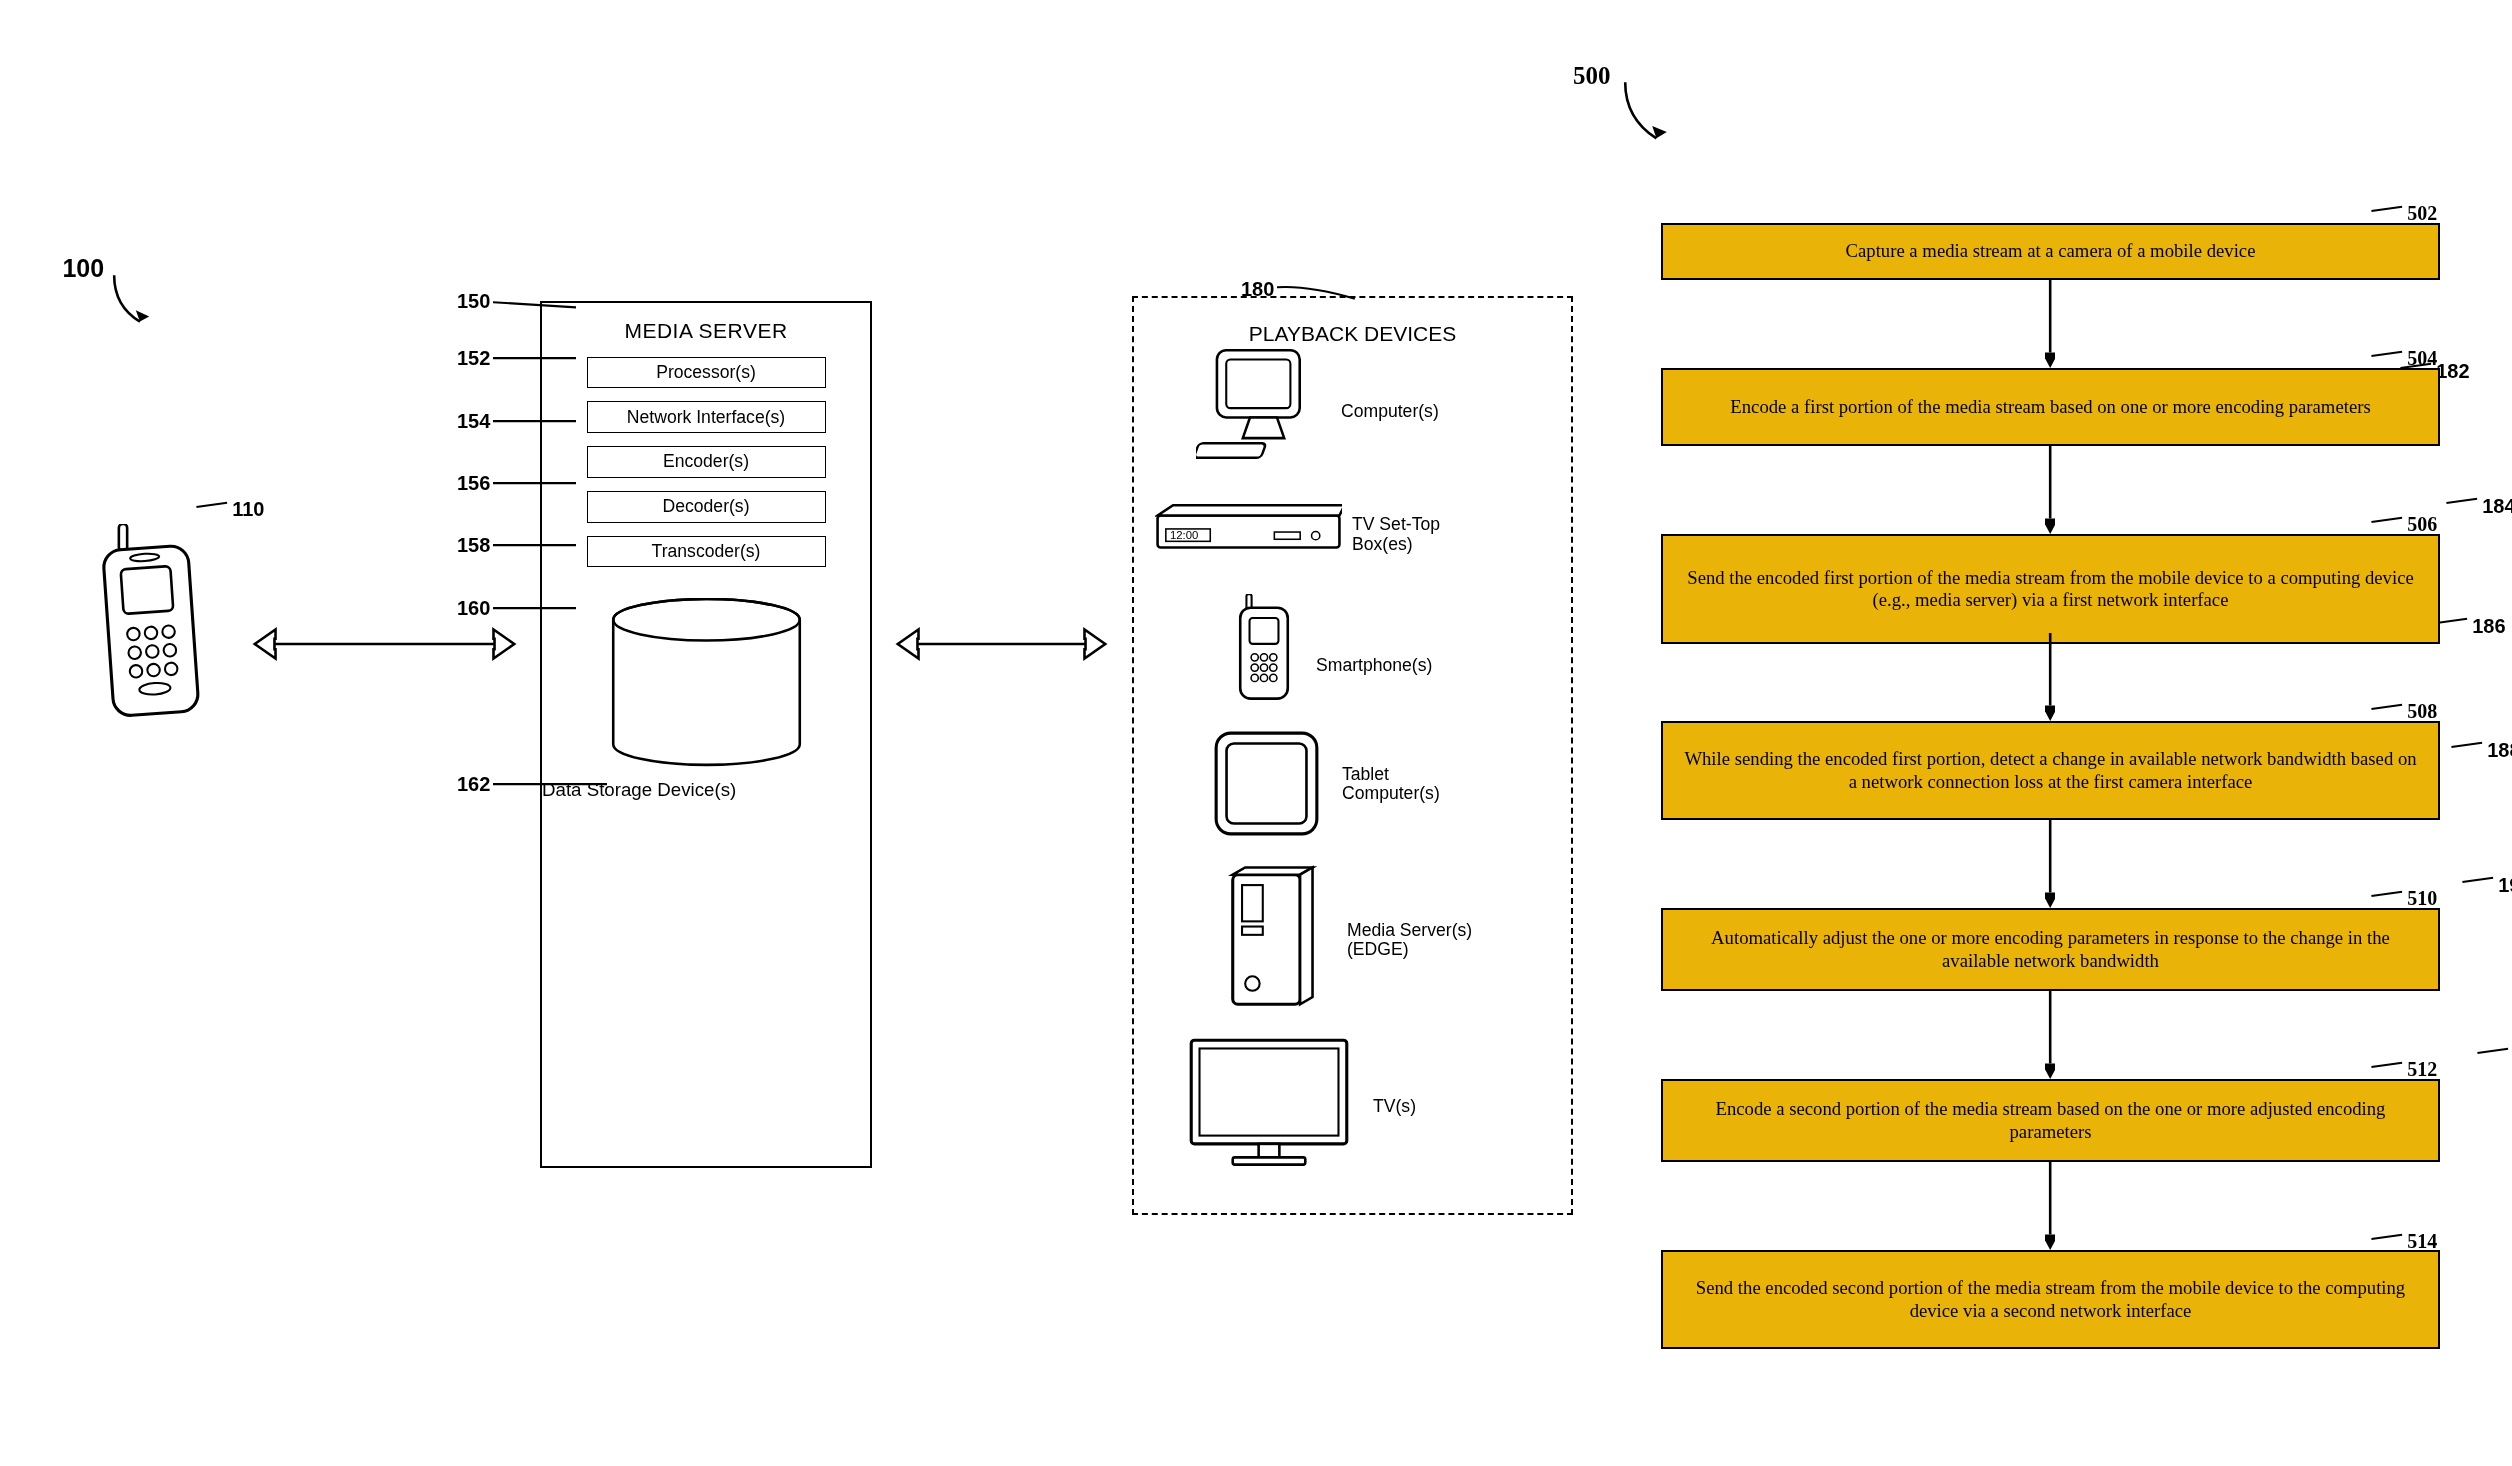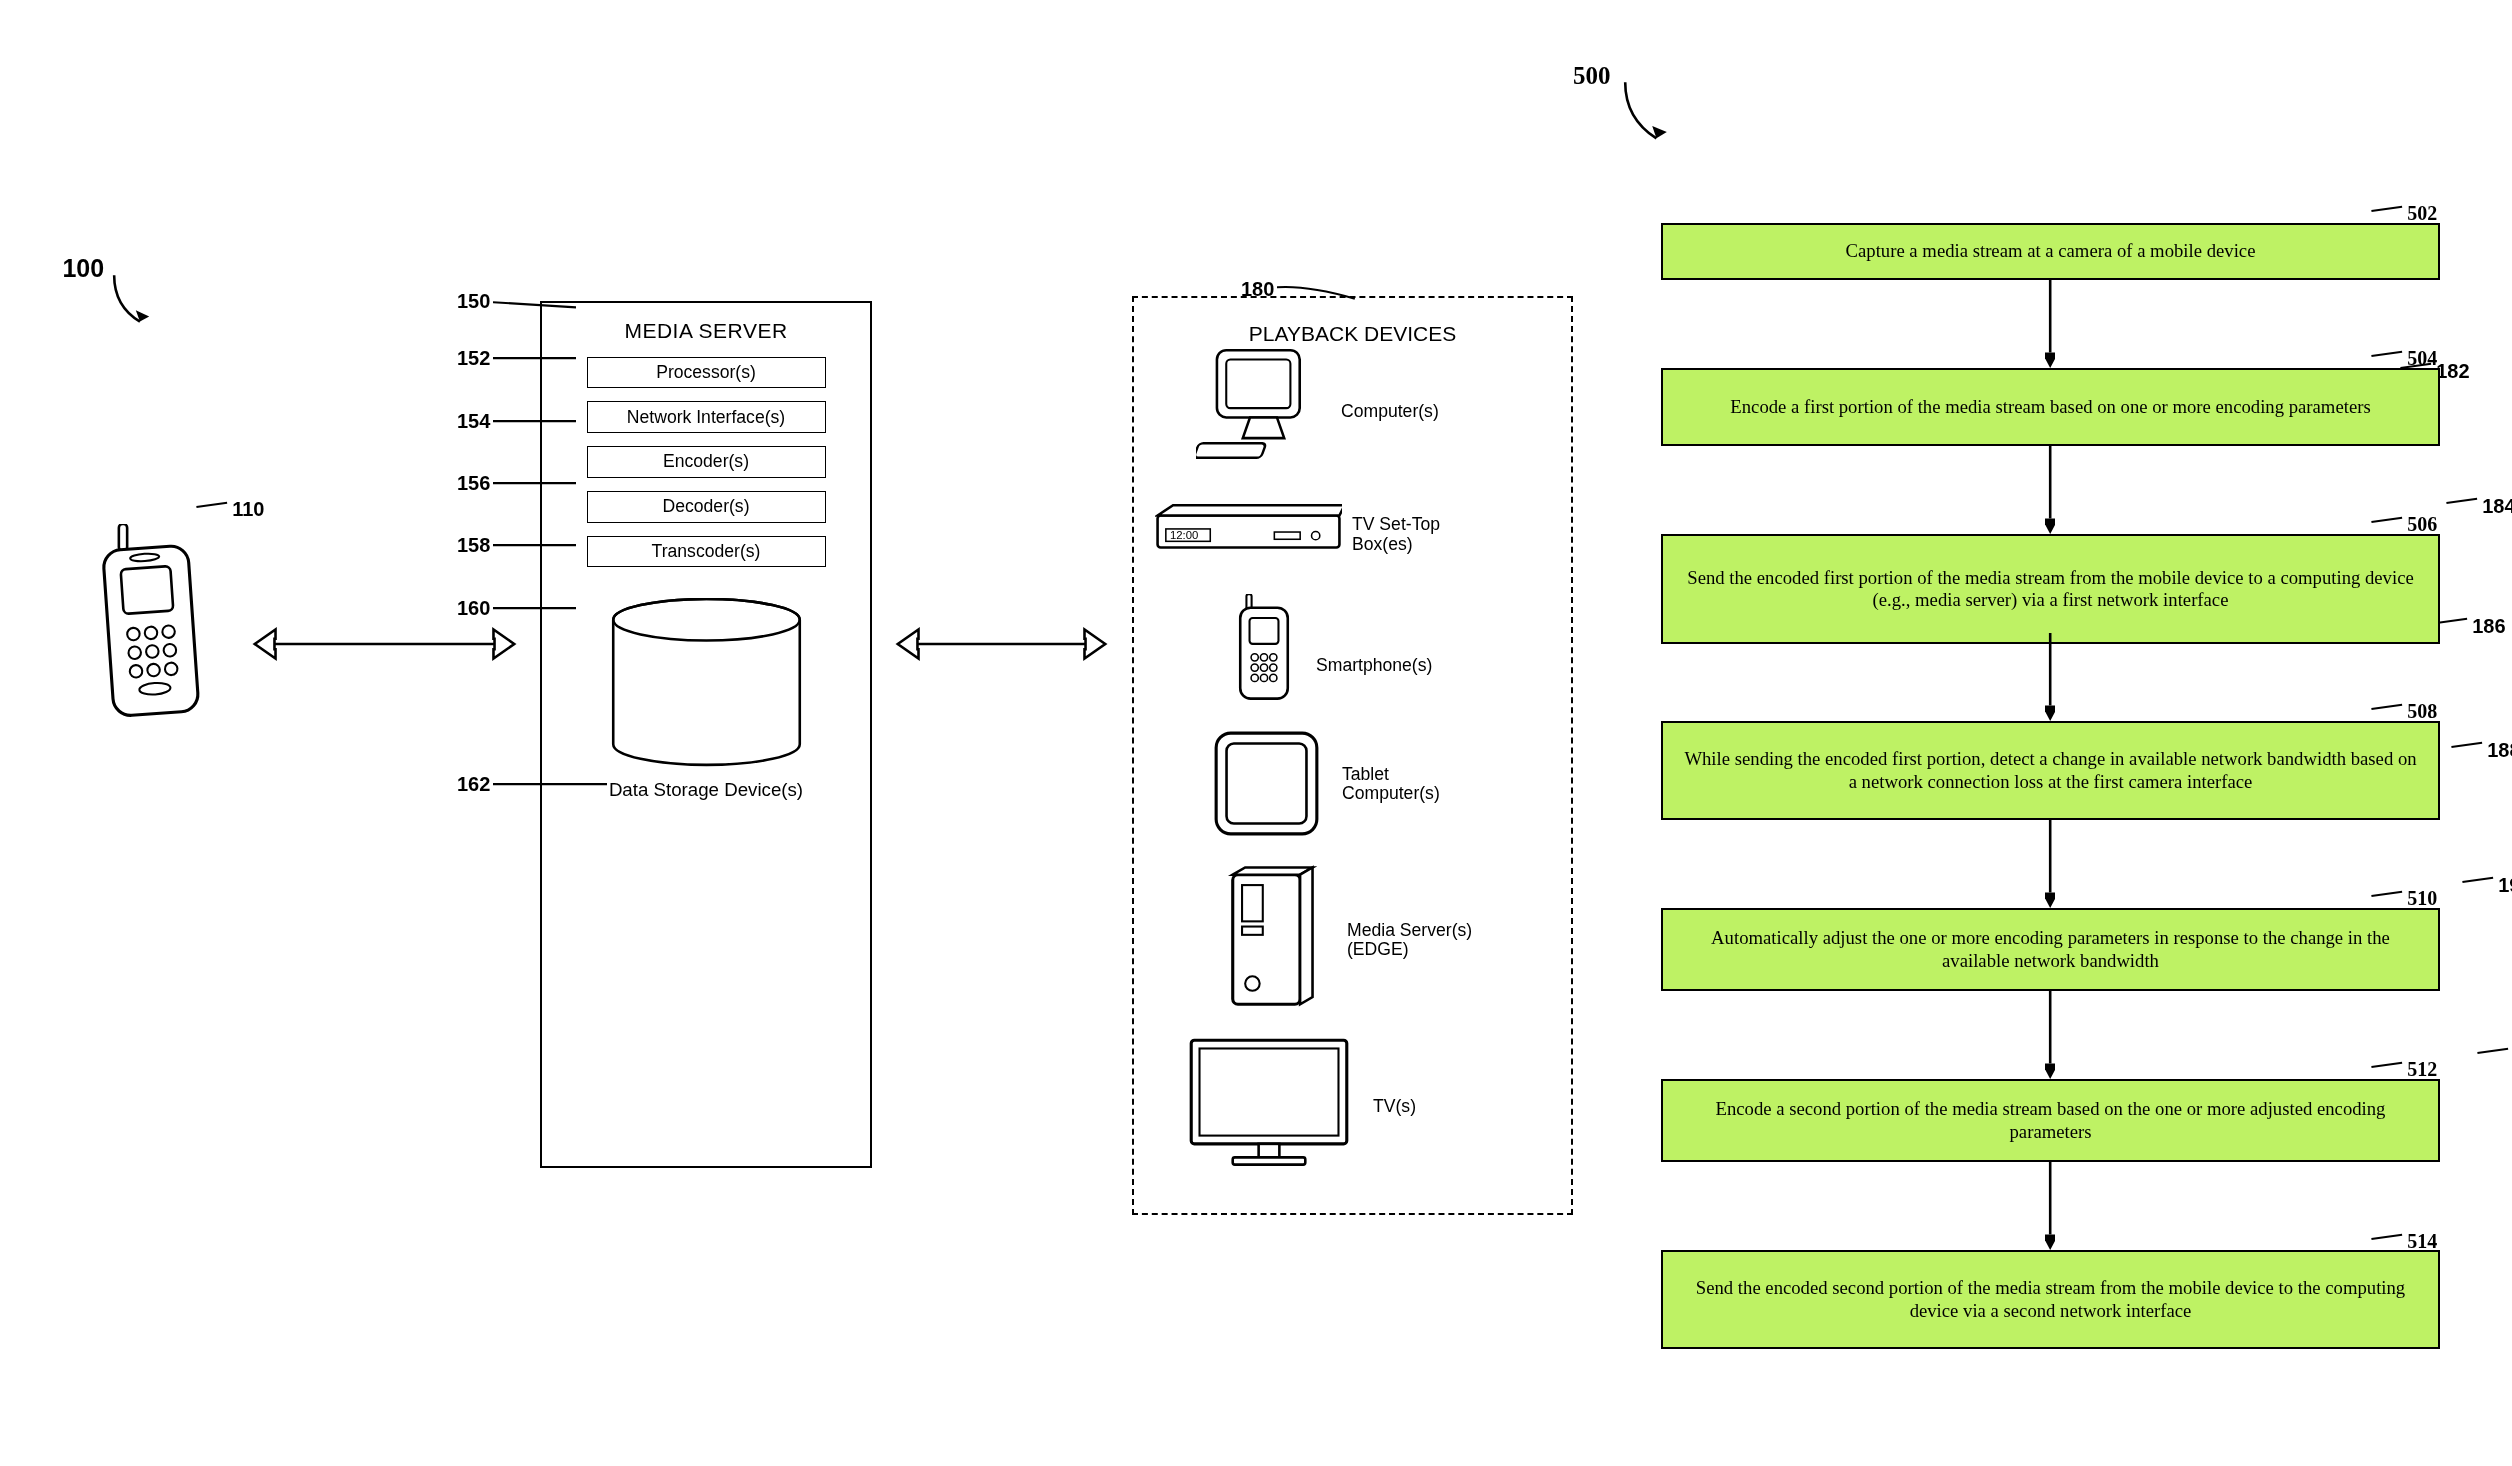--- a/index.html
+++ b/index.html
@@ -62,21 +62,21 @@
   .component {
     width: 239px;
     margin: 13.5px auto 0 auto;
   }
   .cylinder {
     width: 197px;
     height: 171px;
     margin: 31px auto 0 auto;
     position: relative;
   }
-  .cylinder-label { text-align:center; font-size:18.7px; margin-top:9.3px; }
+  .cylinder-label { font-size:18.7px; margin-top:9.3px; }
   
   .playback {
     position: absolute;
     left: 1080px; top: 15.6px;
     width: 441px; height: 919px;
     border: 2.6px dashed #000;
     background: #fff;
   }
   .playback .title {
     text-align: center;
@@ -88,21 +88,21 @@
   
   .darrow { position:absolute; }
 
   
   .fig500 { position: absolute; left: 1635px; top: 67px; width: 830px; height: 1350px; font-family: Liberation Serif, serif; }
   .flowbox {
     position: absolute;
     left: 26px;
     width: 779px;
     border: 2.1px solid #000;
-    background: #bef264;
+    background: #eab308;
     font-size: 18.7px;
     text-align: center;
     display: flex;
     align-items: center;
     justify-content: center;
     padding: 5.2px 18.7px;
     line-height: 1.2;
   }
   .flow-arrow { position:absolute; left:410px; width:10.4px; }
 </style>

